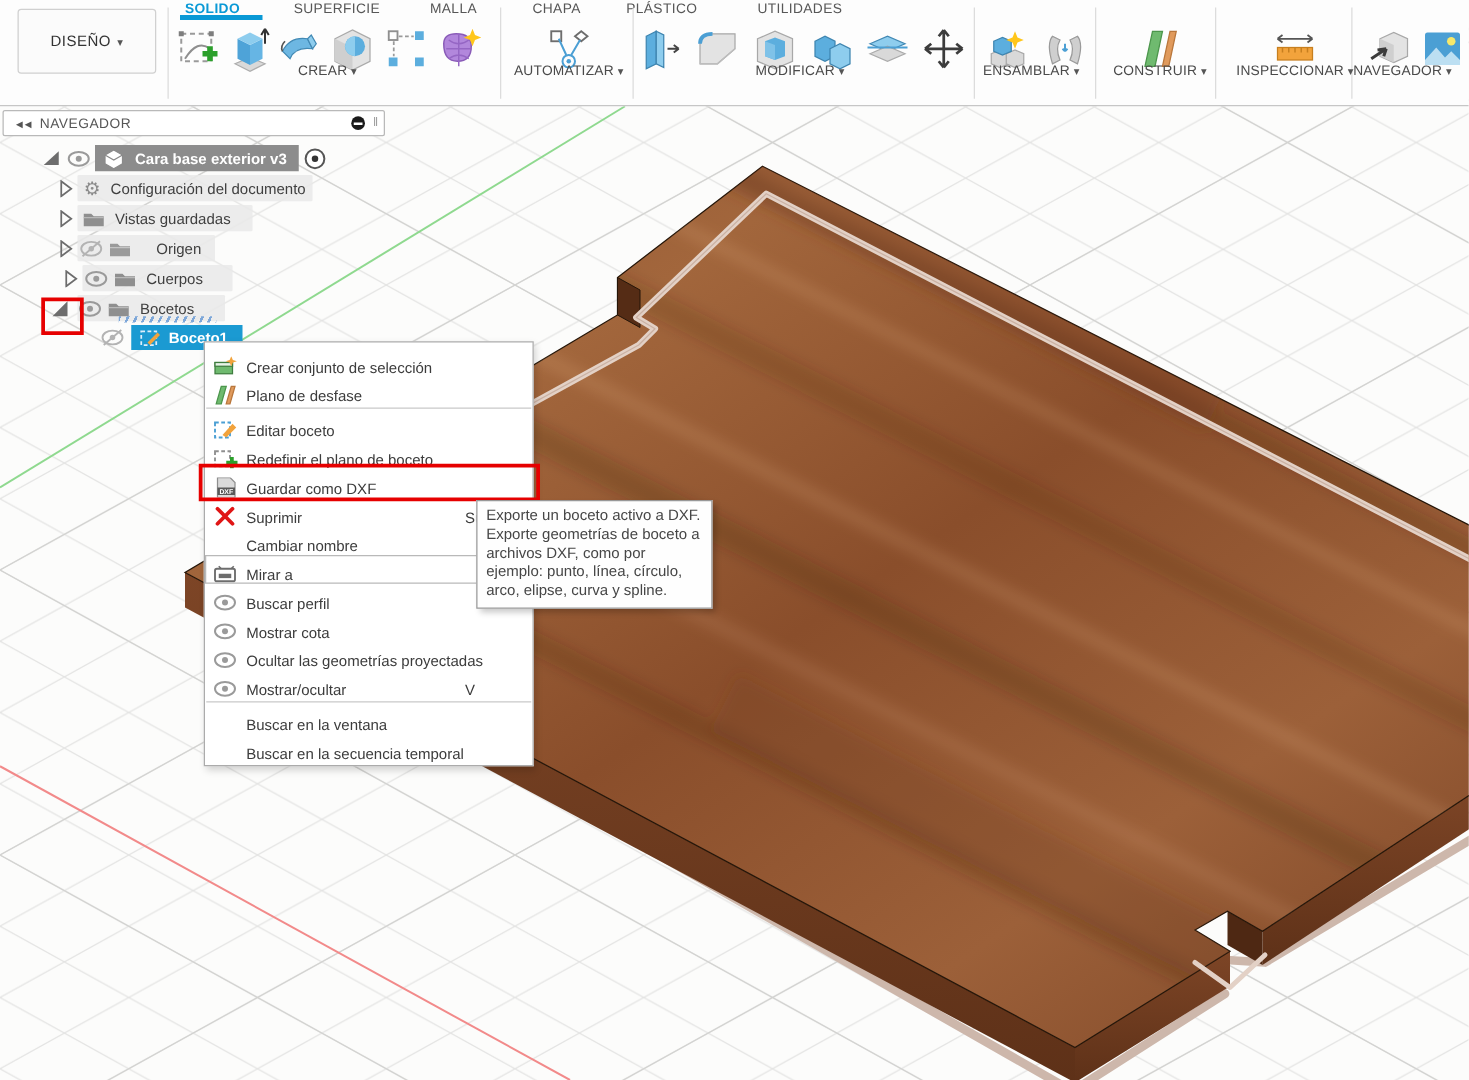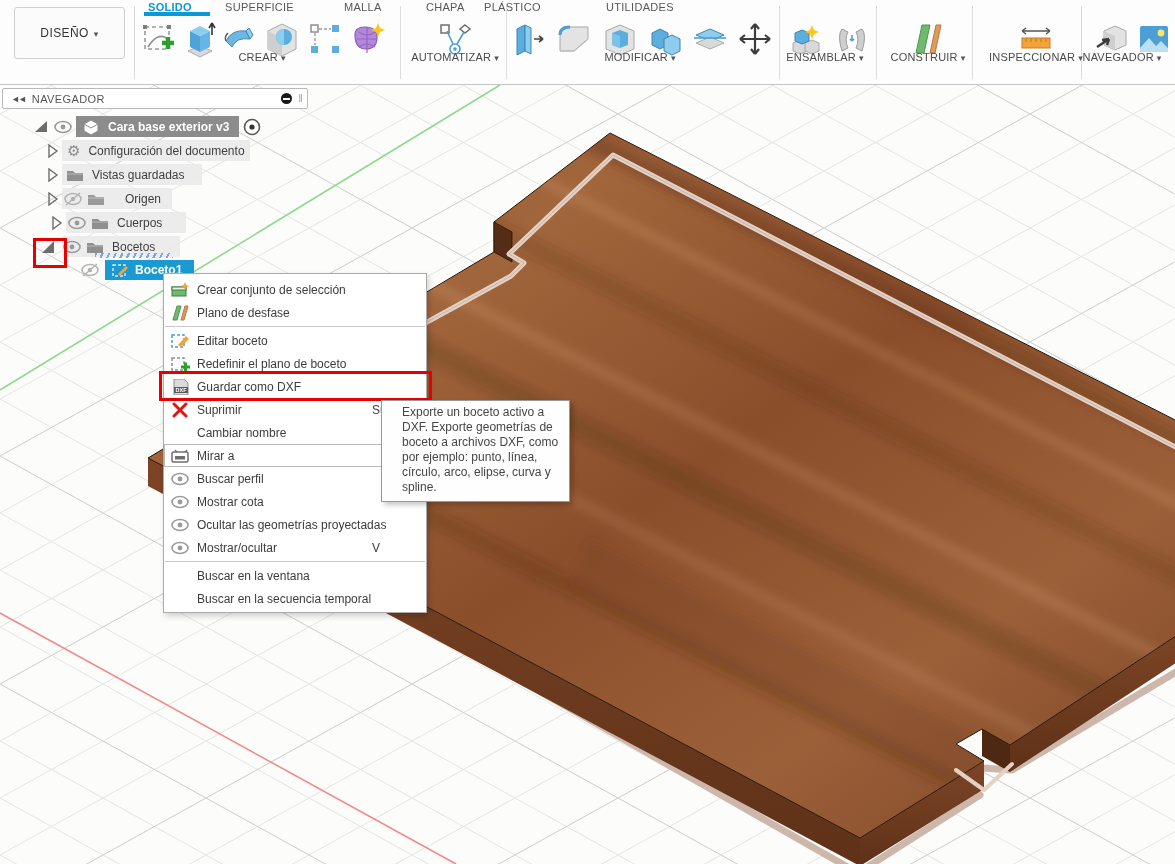--- a/index.html
+++ b/index.html
@@ -43,31 +43,31 @@
   .sel-pill { background:#1b9ad2; color:#fff; font-weight:bold; height:20px;
     display:flex; align-items:center; padding:0 12px 0 3px; }
   .hatch { position:absolute; left:95px; top:17px; width:78px; height:5px;
     background:repeating-linear-gradient(115deg,#7da7d9 0 2px,transparent 2px 6px); }
   .annot { position:absolute; border:3px solid #e60000; z-index:40; }
 
   
   .menu { position:absolute; left:163px; top:273px; width:264px; z-index:30;
     background:#fff; border:1px solid #ababab; box-shadow:2px 3px 6px rgba(0,0,0,.18);
     padding:4px 0 2px 0; }
-  .mi { height:23px; display:flex; align-items:center; font-size:12px; color:#3c3c3c; padding:0 8px 0 6px; }
+  .mi { height:23px; display:flex; align-items:flex-end; font-size:12px; color:#3c3c3c; padding:0 8px 0 6px; }
   .mi .ic { width:22px; height:16px; margin-right:5px; flex:0 0 22px; }
   .mi .lbl { flex:1; white-space:nowrap; }
   .mi .sc { width:46px; text-align:left; color:#3c3c3c; }
   .mi.focus { outline:1px solid #b9b9b9; outline-offset:-1px; }
   .msep { height:1px; background:#c9c9c9; margin:2px 1px; }
 
   
   .tooltip { position:absolute; left:381px; top:400px; width:189px; z-index:50;
     background:#fefefe; border:1px solid #989898; box-shadow:3px 3px 5px rgba(0,0,0,.22);
-    font-size:12px; line-height:15px; color:#464646; padding:4px 7px 6px 20px; }
+    font-size:12px; line-height:15px; color:#464646; padding:4px 7px 6px 7px; }
 </style>
 </head>
 <body>
 
 <svg id="scene" viewBox="0 0 1175 864">
   <defs>
     <pattern id="gridMinor" width="103" height="57" patternUnits="userSpaceOnUse">
       <path d="M0,0 L103,57 M0,57 L103,0" stroke="#e4e4e3" stroke-width="1" fill="none"></path>
     </pattern>
     <pattern id="gridMajor" width="412" height="228" patternUnits="userSpaceOnUse">
@@ -132,24 +132,24 @@
   </g>
 </svg>
 
 <div class="toolbar">
   <div class="design-btn">
     <span>DISEÑO</span>
     <span class="caret"></span>
   </div>
 
   <span class="tab active" style="left:148px">SOLIDO</span>
-  <span class="tab" style="left:225px">SUPERFICIE</span>
+  <span class="tab" style="left:235px">SUPERFICIE</span>
   <span class="tab" style="left:344px">MALLA</span>
   <span class="tab" style="left:426px">CHAPA</span>
-  <span class="tab" style="left:484px">PLÁSTICO</span>
+  <span class="tab" style="left:501px">PLÁSTICO</span>
   <span class="tab" style="left:606px">UTILIDADES</span>
   <div class="tab-bar"></div>
 
   <div class="tdiv" style="left:134px"></div>
     <div class="tdiv" style="left:400px"></div>
   <div class="tdiv" style="left:506px"></div>
     <div class="tdiv" style="left:779px"></div>
   <div class="tdiv" style="left:876px"></div>
     <div class="tdiv" style="left:972px"></div>
   <div class="tdiv" style="left:1081px"></div>

